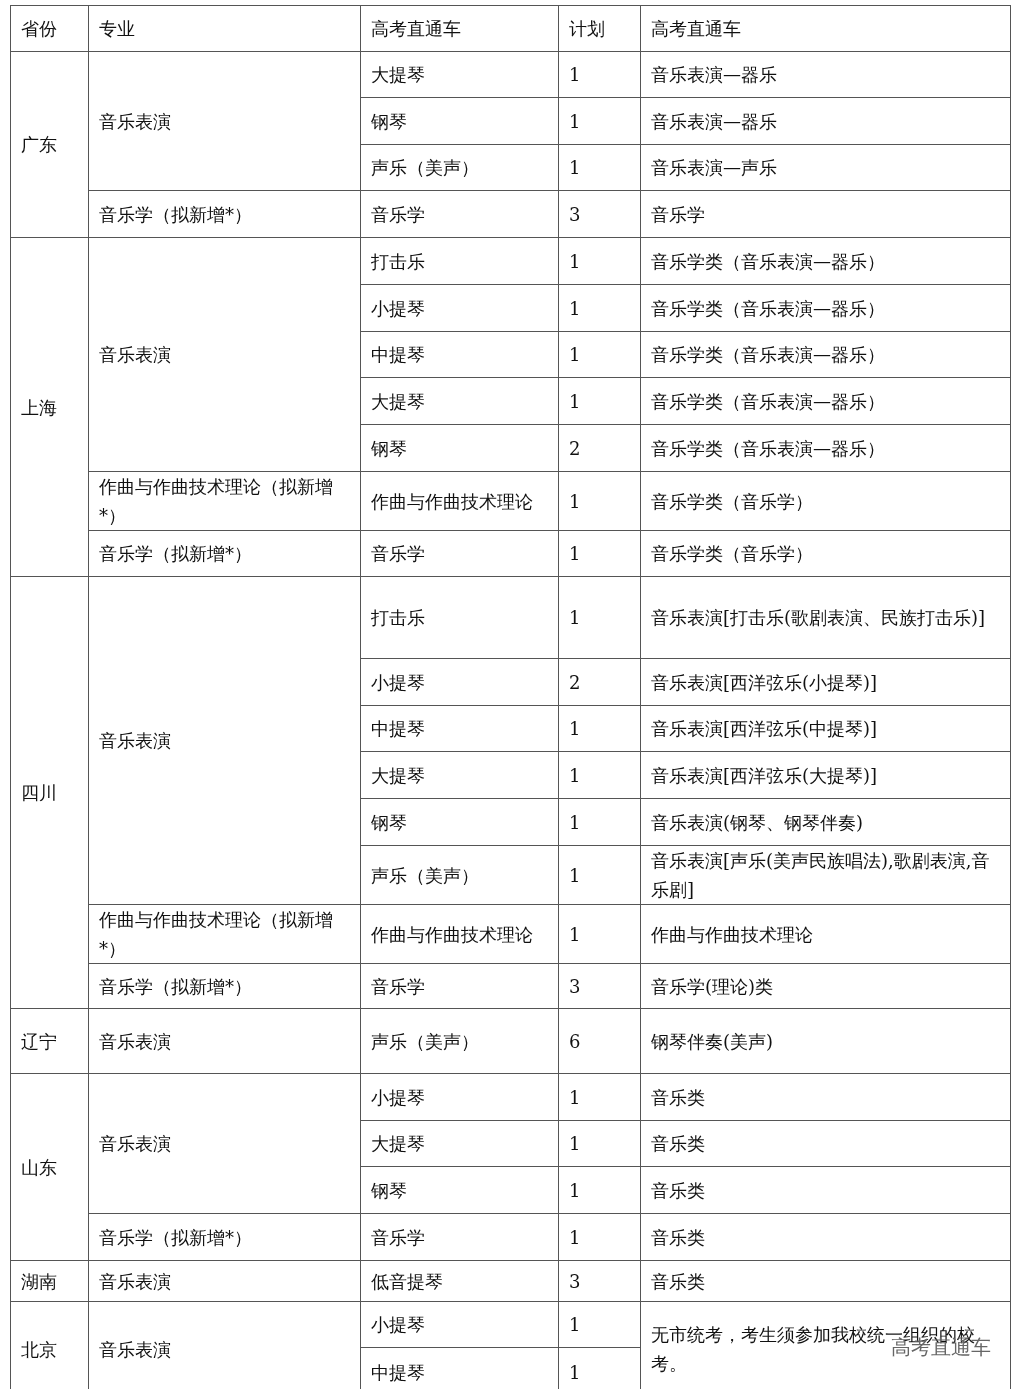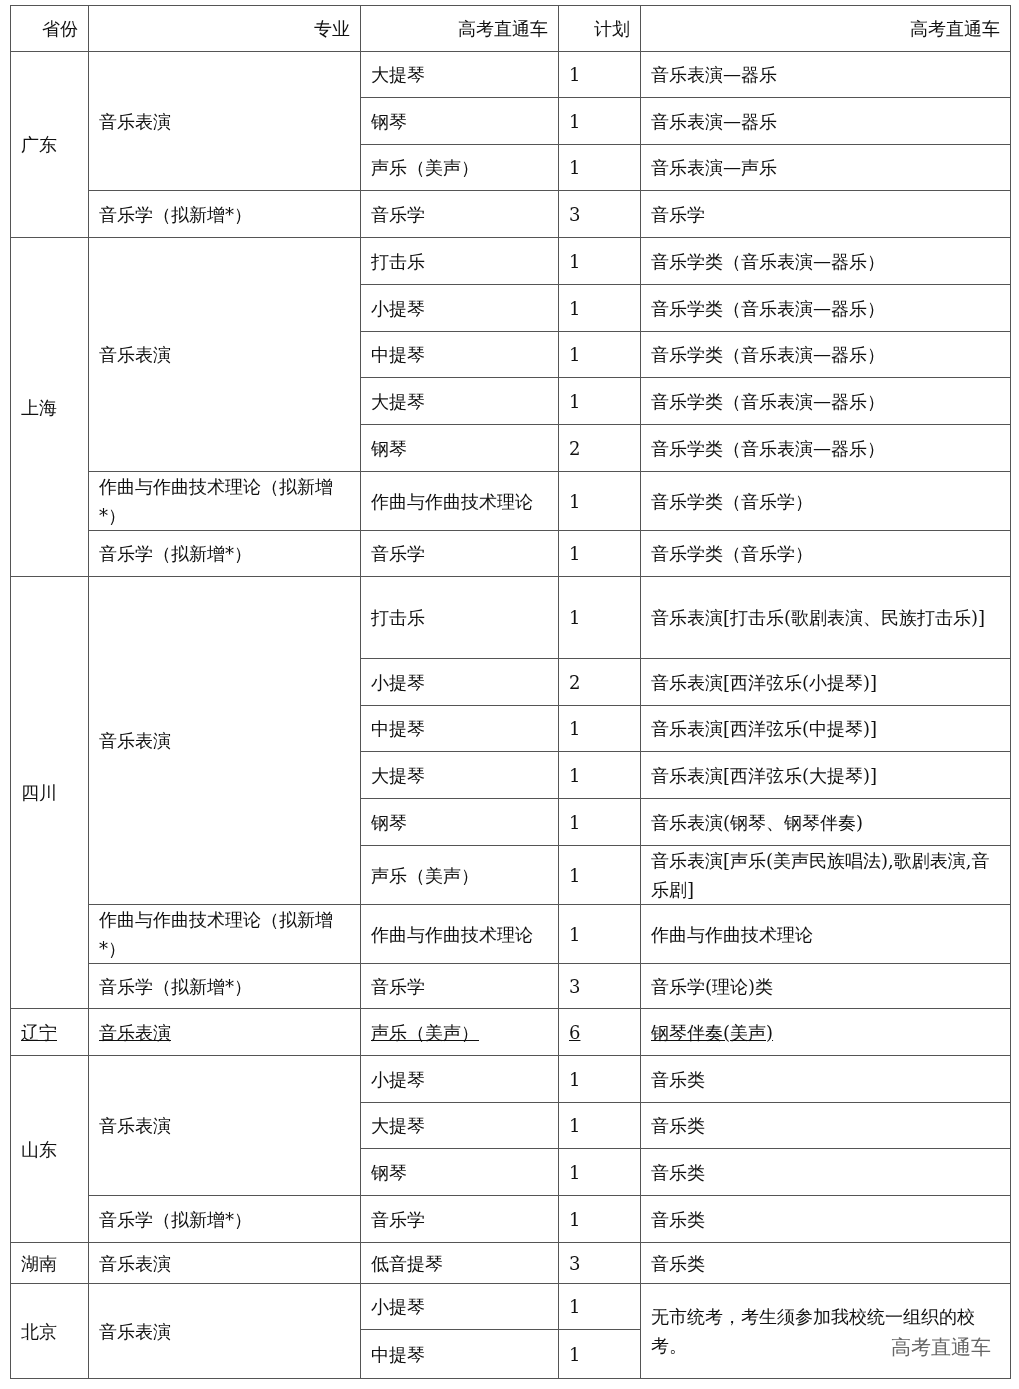--- a/index.html
+++ b/index.html
@@ -14,21 +14,21 @@
 
 <table>
   <colgroup>
       <col class="c0">
       <col class="c1">
       <col class="c2">
       <col class="c3">
       <col class="c4">
     </colgroup>
   <tbody id="tb">
-      <tr style="height: 46px; text-align: right;">
+      <tr style="height: 46px;">
         <td>省份</td>
         <td>专业</td>
         <td>高考直通车</td>
         <td>计划</td>
         <td>高考直通车</td>
       </tr>
       <tr style="height: 46px;">
         <td rowspan="4">广东</td>
         <td rowspan="3">音乐表演</td>
         <td>大提琴</td>
@@ -127,21 +127,21 @@
         <td>作曲与作曲技术理论</td>
         <td>1</td>
         <td>作曲与作曲技术理论</td>
       </tr>
       <tr style="height: 45px;">
         <td>音乐学（拟新增*）</td>
         <td>音乐学</td>
         <td>3</td>
         <td>音乐学(理论)类</td>
       </tr>
-      <tr style="height: 47px; text-decoration: underline;">
+      <tr style="height: 65px;">
         <td>辽宁</td>
         <td>音乐表演</td>
         <td>声乐（美声）</td>
         <td>6</td>
         <td>钢琴伴奏(美声)</td>
       </tr>
       <tr style="height: 47px;">
         <td rowspan="4">山东</td>
         <td rowspan="3">音乐表演</td>
         <td>小提琴</td>

